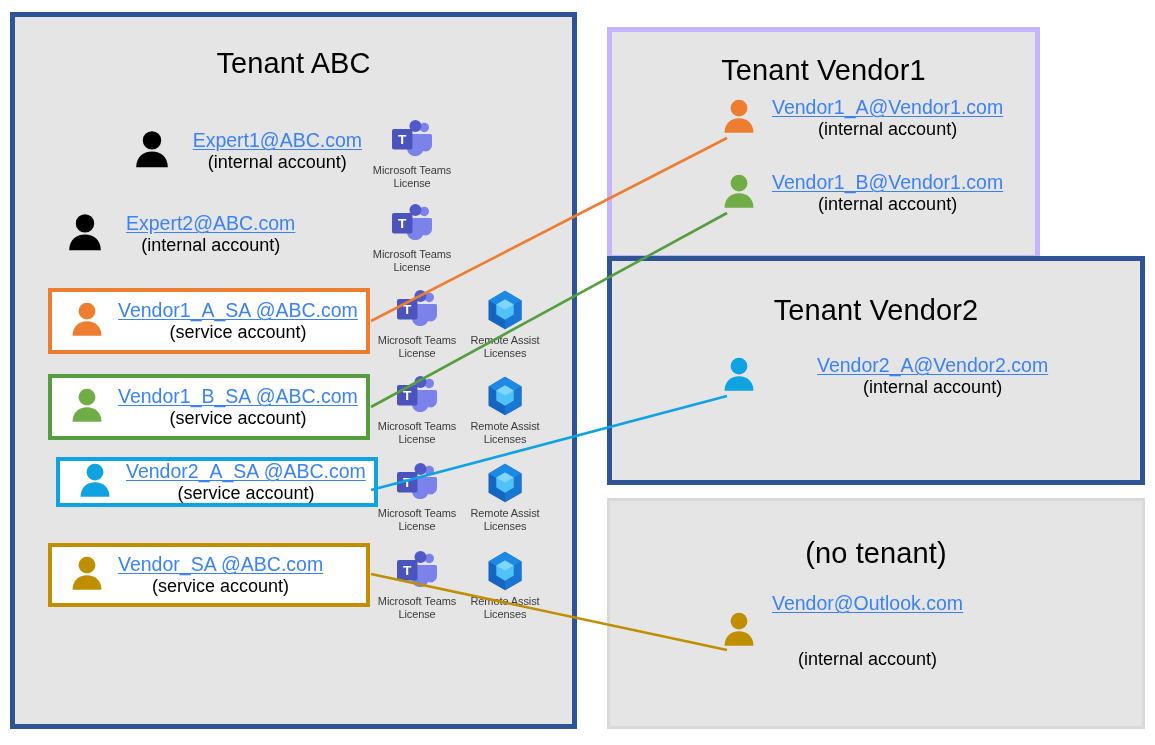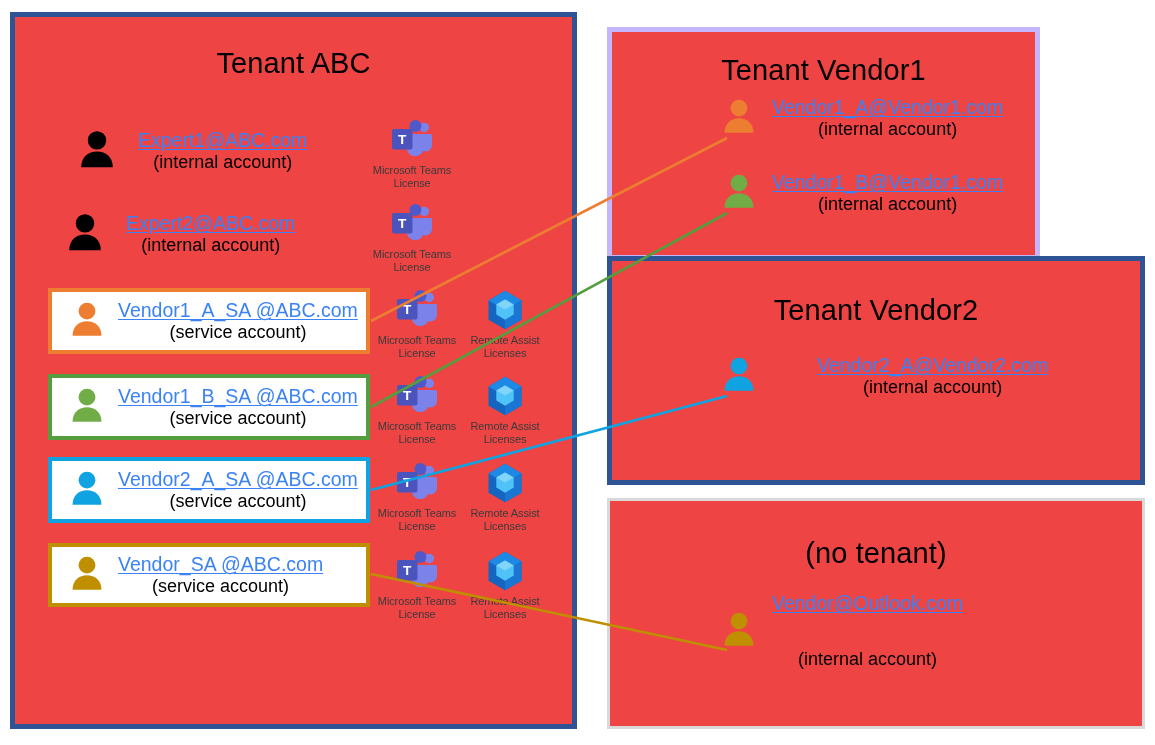--- a/index.html
+++ b/index.html
@@ -26,21 +26,21 @@
     left: 0; top: 0;
     width: 1155px;
     height: 745px;
     pointer-events: none;
     z-index: 40;
   }
 
   
   .panel {
     position: absolute;
-    background: #ef4444;
+    background: #e5e5e5;
     box-sizing: border-box;
     z-index: 10;
   }
   .panel.tenant-abc   { left: 10px;  top: 12px;  width: 567px; height: 717px; border: 5px solid #2F5496; }
   .panel.vendor1      { left: 607px; top: 12px;  width: 433px; height: 233px; border: 5px solid #c4b5fd; margin-top: 15px; }
   .panel.vendor2      { left: 607px; top: 256px; width: 538px; height: 229px; border: 5px solid #2F5496; }
   .panel.no-tenant    { left: 607px; top: 498px; width: 538px; height: 231px; border: 3px solid #D9D9D9; }
 
   .panel-title {
     text-align: center;
@@ -117,21 +117,21 @@
 </style>
 </head>
 <body>
 
 <div id="canvas">
 
   <div class="panel tenant-abc">
     <div class="panel-title">Tenant ABC</div>
   </div>
 
-  <div class="acct" style="left:74px; top:122px; width:300px; height:58px;">
+  <div class="acct" style="left:62px; top:122px; width:300px; height:58px;justify-content:flex-end;">
     <span class="person">
       <svg width="46" height="46" viewBox="0 0 48 48" aria-hidden="true">
         <circle cx="24" cy="15" r="9.6" fill="#000000"></circle>
         <path d="M7.5 43 C7.5 32.4 14.9 26.6 24 26.6 C33.1 26.6 40.5 32.4 40.5 43 Z" fill="#000000"></path>
       </svg>
     </span>
     <span class="labels" style="margin-left:18px;">
       <span class="email">Expert1@ABC.com</span>
       <span class="sub">(internal account)</span>
     </span>
@@ -169,21 +169,21 @@
         <circle cx="24" cy="15" r="9.6" fill="#70AD47"></circle>
         <path d="M7.5 43 C7.5 32.4 14.9 26.6 24 26.6 C33.1 26.6 40.5 32.4 40.5 43 Z" fill="#70AD47"></path>
       </svg>
     </span>
     <span class="labels" style="margin-left:10px;">
       <span class="email">Vendor1_B_SA @ABC.com</span>
       <span class="sub">(service account)</span>
     </span>
   </div>
 
-  <div class="acct framed" style="left:48px; top:457px; width:322px; height:66px; border-color:#0FA3E2;">
+  <div class="acct framed" style="left:56px; top:457px; width:322px; height:50px; border-color:#0FA3E2;">
     <span class="person" style="margin-left:14px;">
       <svg width="42" height="42" viewBox="0 0 48 48" aria-hidden="true">
         <circle cx="24" cy="15" r="9.6" fill="#0FA3E2"></circle>
         <path d="M7.5 43 C7.5 32.4 14.9 26.6 24 26.6 C33.1 26.6 40.5 32.4 40.5 43 Z" fill="#0FA3E2"></path>
       </svg>
     </span>
     <span class="labels" style="margin-left:10px;">
       <span class="email">Vendor2_A_SA @ABC.com</span>
       <span class="sub">(service account)</span>
     </span>

